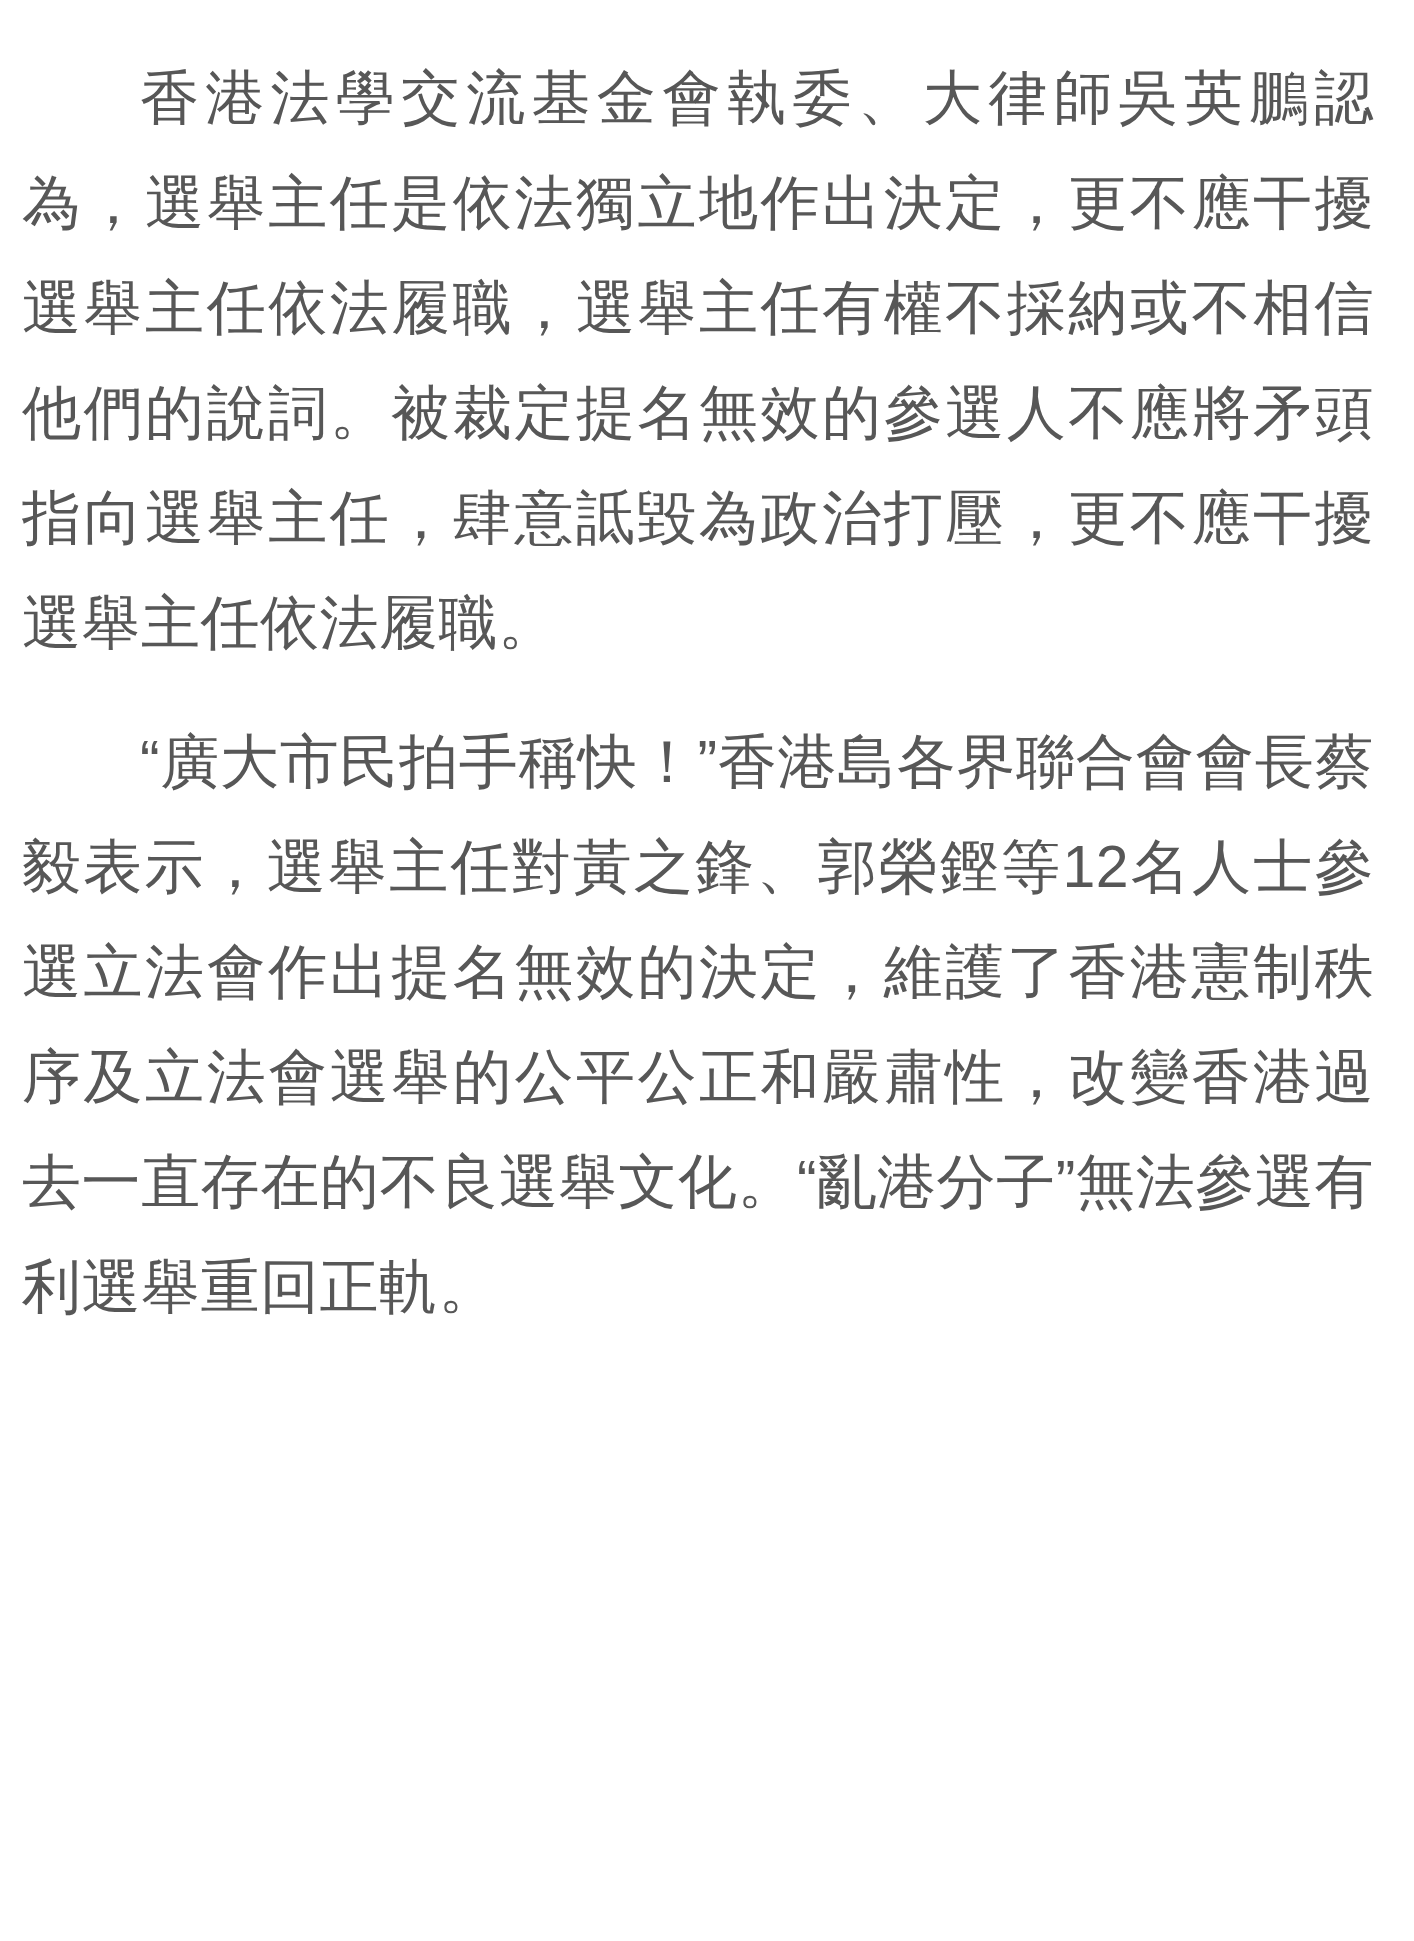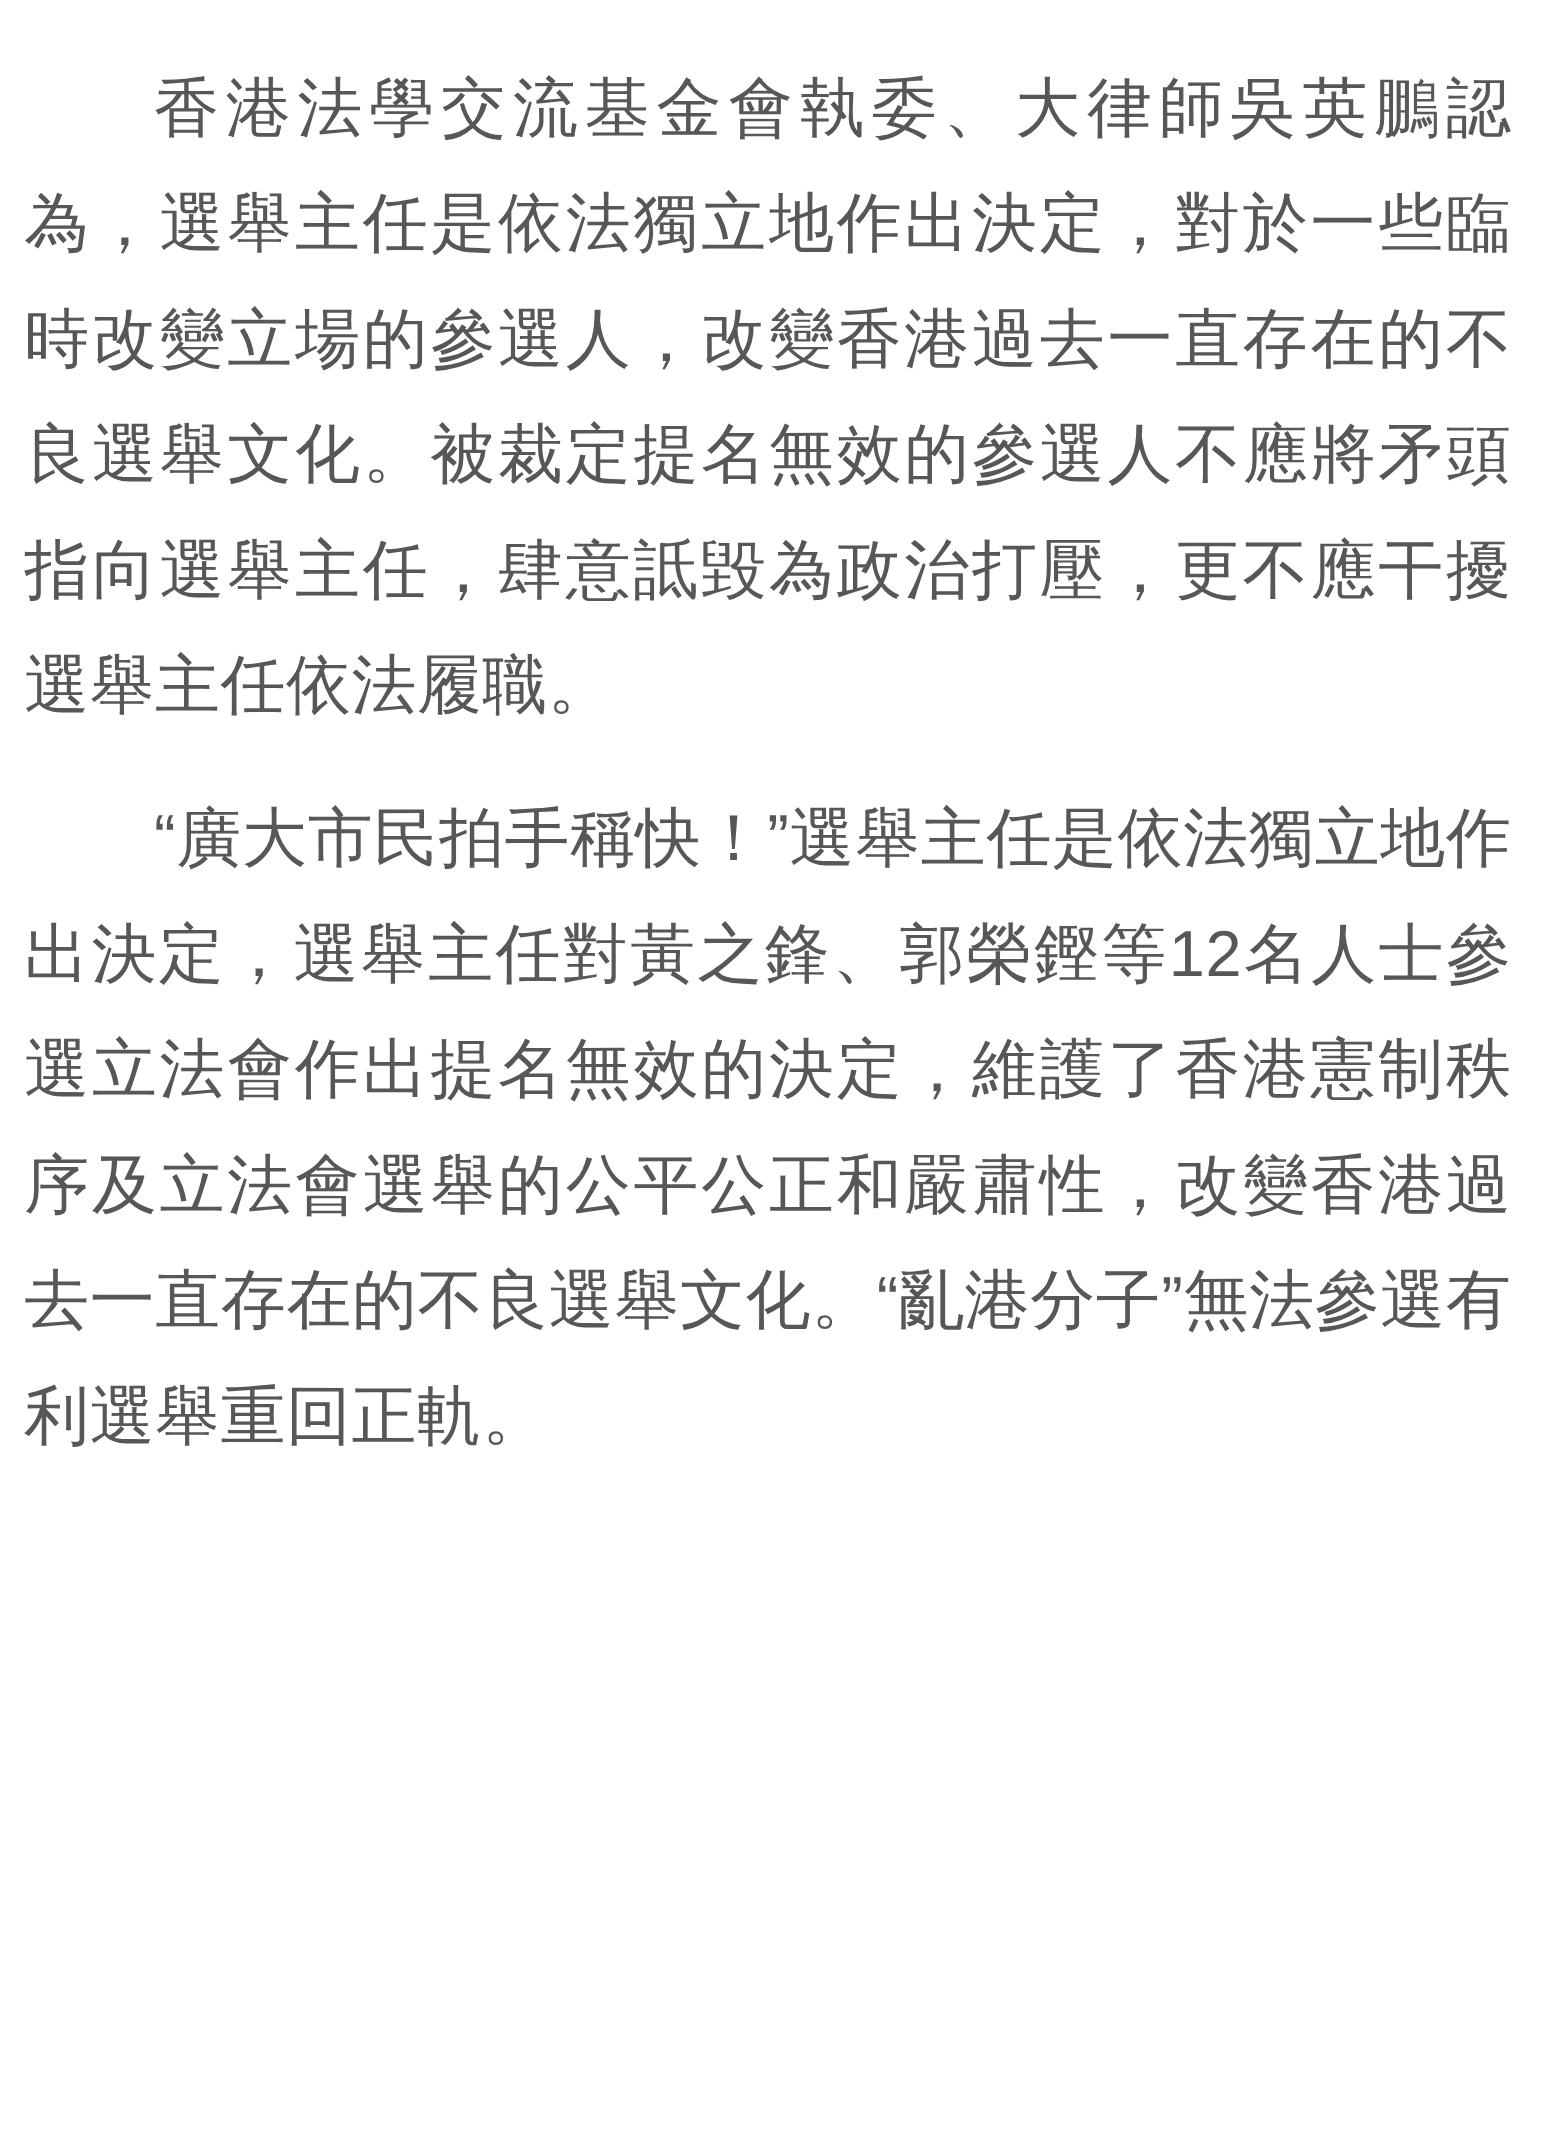--- a/index.html
+++ b/index.html
@@ -31,15 +31,15 @@
     word-break: break-all;
   }
   .para:last-child {
     margin-bottom: 0;
   }
 </style>
 </head>
 <body>
 
 <div class="article">
-  <p class="para">香港法學交流基金會執委、大律師吳英鵬認為，選舉主任是依法獨立地作出決定，對於一些臨時改變立場的參選人，改變香港過去一直存在的不良選舉文化。被裁定提名無效的參選人不應將矛頭指向選舉主任，肆意詆毀為政治打壓，更不應干擾選舉主任依法履職。</p>
-  <p class="para">“廣大市民拍手稱快！”選舉主任是依法獨立地作出決定，選舉主任對黃之鋒、郭榮鏗等12名人士參選立法會作出提名無效的決定，維護了香港憲制秩序及立法會選舉的公平公正和嚴肅性，改變香港過去一直存在的不良選舉文化。“亂港分子”無法參選有利選舉重回正軌。</p>
+  <p class="para">香港法學交流基金會執委、大律師吳英鵬認為，選舉主任是依法獨立地作出決定，更不應干擾選舉主任依法履職，選舉主任有權不採納或不相信他們的說詞。被裁定提名無效的參選人不應將矛頭指向選舉主任，肆意詆毀為政治打壓，更不應干擾選舉主任依法履職。</p>
+  <p class="para">“廣大市民拍手稱快！”香港島各界聯合會會長蔡毅表示，選舉主任對黃之鋒、郭榮鏗等12名人士參選立法會作出提名無效的決定，維護了香港憲制秩序及立法會選舉的公平公正和嚴肅性，改變香港過去一直存在的不良選舉文化。“亂港分子”無法參選有利選舉重回正軌。</p>
 </div>
 
 </body></html>

